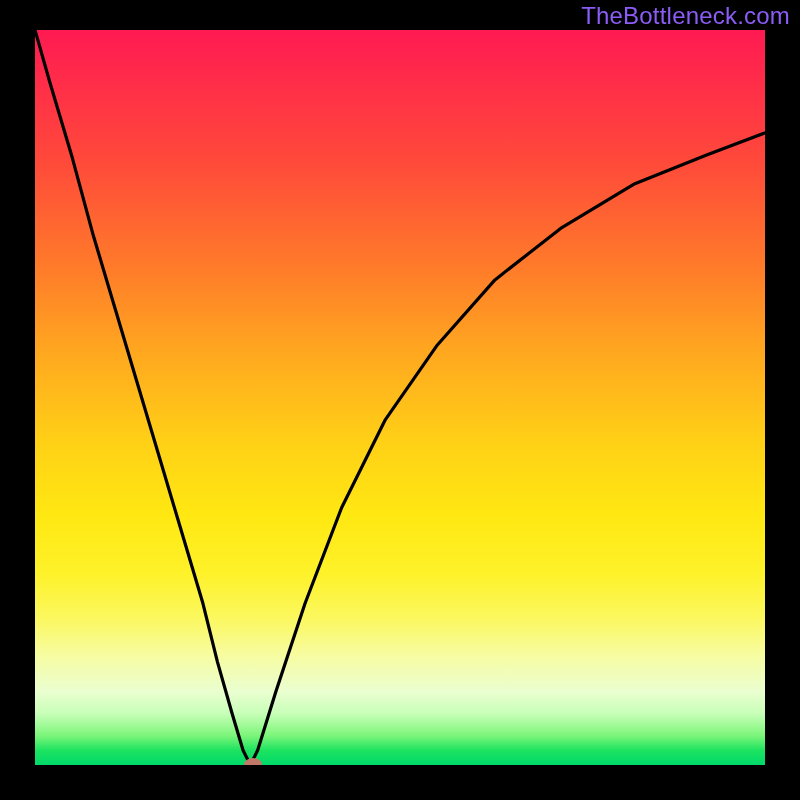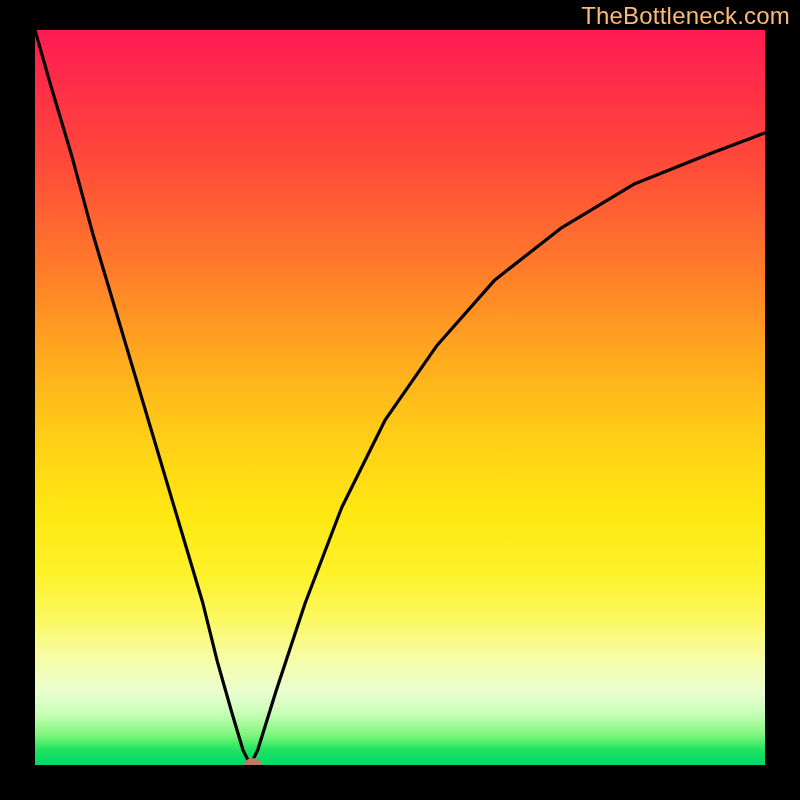--- a/index.html
+++ b/index.html
@@ -14,21 +14,21 @@
   .frame {
     position: relative;
     width: 800px;
     height: 800px;
     background: #000;
   }
   .watermark {
     position: absolute;
     top: 2px;
     right: 10px;
-    color: #fdba74;
+    color: #8b5cf6;
     font-size: 24px;
     font-weight: 400;
     letter-spacing: 0.2px;
     z-index: 10;
   }
   .plot-area {
     position: absolute;
     left: 35px;
     top: 30px;
     width: 730px;

